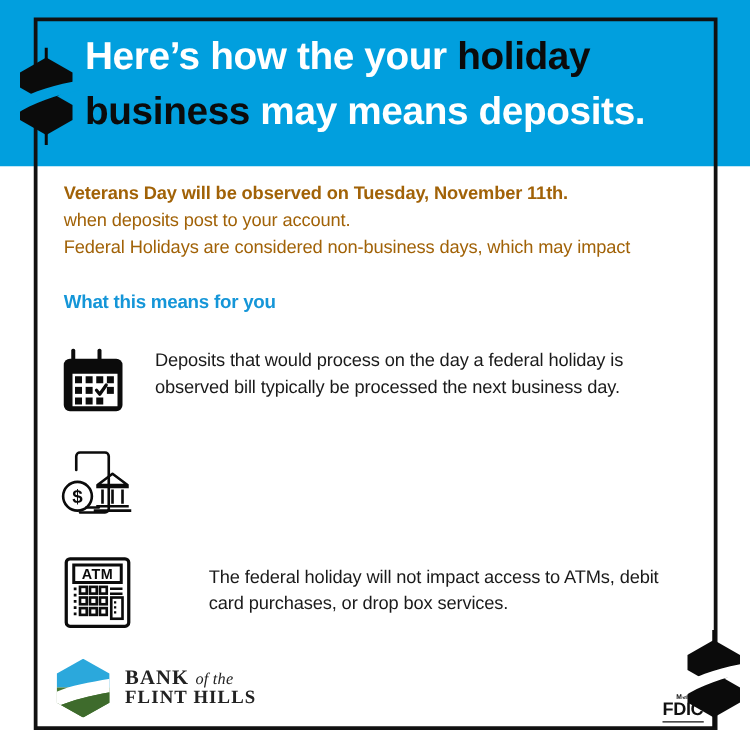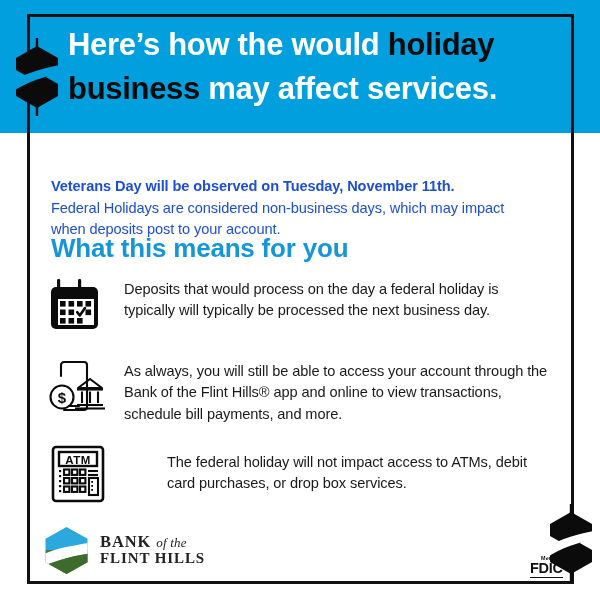--- a/index.html
+++ b/index.html
@@ -53,41 +53,40 @@
     color: #ffffff;
   }
   .headline .dark { color: #0b0b0b; }
 
   
   .intro {
     position: absolute;
     left: 51px;
     top: 145px;
     width: 492px;
-    color: #1d4ed8;
-    margin-top: 31px;
+    color: #a16207;
   }
   .intro-lead {
     font-size: 14.6px;
     font-weight: bold;
     line-height: 1.5;
     letter-spacing: -0.1px;
   }
   .intro-body {
     font-size: 14.6px;
     line-height: 1.47;
     letter-spacing: -0.1px;
   }
 
   
   .section-heading {
     position: absolute;
     left: 51px;
     top: 233px;
-    font-size: 26px;
+    font-size: 15px;
     font-weight: bold;
     color: #1596D8;
     letter-spacing: -0.2px;
   }
 
   
   .points {
     position: absolute;
     left: 48px;
     top: 272px;
@@ -189,28 +188,28 @@
   }
 </style>
 </head>
 <body>
 
 <div id="infographic">
 
   <div class="header-band"></div>
 
   <div class="headline">
-    <span>Here’s how the would </span><span class="dark">holiday</span><br>
-    <span class="dark">business</span><span> may affect services.</span>
+    <span>Here’s how the your </span><span class="dark">holiday</span><br>
+    <span class="dark">business</span><span> may means deposits.</span>
   </div>
 
   <div class="intro">
     <div class="intro-lead">Veterans Day will be observed on Tuesday, November 11th.</div>
+    <div class="intro-body">when deposits post to your account.</div>
     <div class="intro-body">Federal Holidays are considered non-business days, which may impact</div>
-    <div class="intro-body">when deposits post to your account.</div>
   </div>
 
   <div class="section-heading">What this means for you</div>
 
   <div class="points">
 
     <div class="point-row row-1">
       <div class="point-icon">
         <svg width="62" height="58" viewBox="0 0 62 58" aria-hidden="true">
           <rect x="9" y="3" width="3.2" height="9" rx="1.4" fill="#0b0b0b"></rect>
@@ -225,21 +224,21 @@
             <rect x="12" y="33.5" width="5.6" height="5.6"></rect>
             <rect x="20.5" y="33.5" width="5.6" height="5.6"></rect>
             <rect x="37.5" y="33.5" width="5.6" height="5.6"></rect>
             <rect x="12" y="42" width="5.6" height="5.6"></rect>
             <rect x="20.5" y="42" width="5.6" height="5.6"></rect>
             <rect x="29" y="42" width="5.6" height="5.6"></rect>
           </g>
           <path d="M29.2 36.2 l2.6 3.2 l5.2 -7.4" stroke="#0b0b0b" stroke-width="2.6" fill="none" stroke-linecap="round" stroke-linejoin="round"></path>
         </svg>
       </div>
-      <div class="point-text">Deposits that would process on the day a federal holiday is typically will typically be processed the next business day.</div>
+      <div class="point-text">Deposits that would process on the day a federal holiday is observed bill typically be processed the next business day.</div>
     </div>
 
     <div class="point-row row-2">
       <div class="point-icon">
         <svg width="62" height="60" viewBox="0 0 62 60" aria-hidden="true">
           <g stroke="#0b0b0b" stroke-width="2.1" fill="none" stroke-linecap="round" stroke-linejoin="round">
             <path d="M13 18 v-11 a3 3 0 0 1 3 -3 h20 a3 3 0 0 1 3 3 v42 a3 3 0 0 1 -3 3 h-20"></path>
             <line x1="21" y1="48" x2="31" y2="48"></line>
             <circle cx="14" cy="39" r="11.5"></circle>
           </g>
@@ -248,21 +247,20 @@
             <path d="M30 30 L42 21 L54 30 Z"></path>
             <line x1="29" y1="31.5" x2="55" y2="31.5"></line>
             <line x1="34" y1="33.5" x2="34" y2="45"></line>
             <line x1="42" y1="33.5" x2="42" y2="45"></line>
             <line x1="50" y1="33.5" x2="50" y2="45"></line>
             <line x1="29" y1="47" x2="55" y2="47"></line>
             <line x1="27" y1="50.5" x2="57" y2="50.5"></line>
           </g>
         </svg>
       </div>
-      <div class="point-text">As always, you will still be able to access your account through the Bank of the Flint Hills® app and online to view transactions, schedule bill payments, and more.</div>
     </div>
 
     <div class="point-row row-3">
       <div class="point-icon">
         <svg width="62" height="60" viewBox="0 0 62 60" aria-hidden="true">
           <rect x="5" y="3" width="50" height="54" rx="3" fill="none" stroke="#0b0b0b" stroke-width="2.6"></rect>
           <rect x="11" y="8" width="38" height="14" fill="none" stroke="#0b0b0b" stroke-width="2.4"></rect>
           <text x="30" y="19.5" font-family="'Liberation Sans', sans-serif" font-size="11.5" font-weight="bold" fill="#0b0b0b" text-anchor="middle" letter-spacing="0.4">ATM</text>
           <g fill="#0b0b0b">
             <rect x="11" y="26" width="2.2" height="2.2"></rect>

